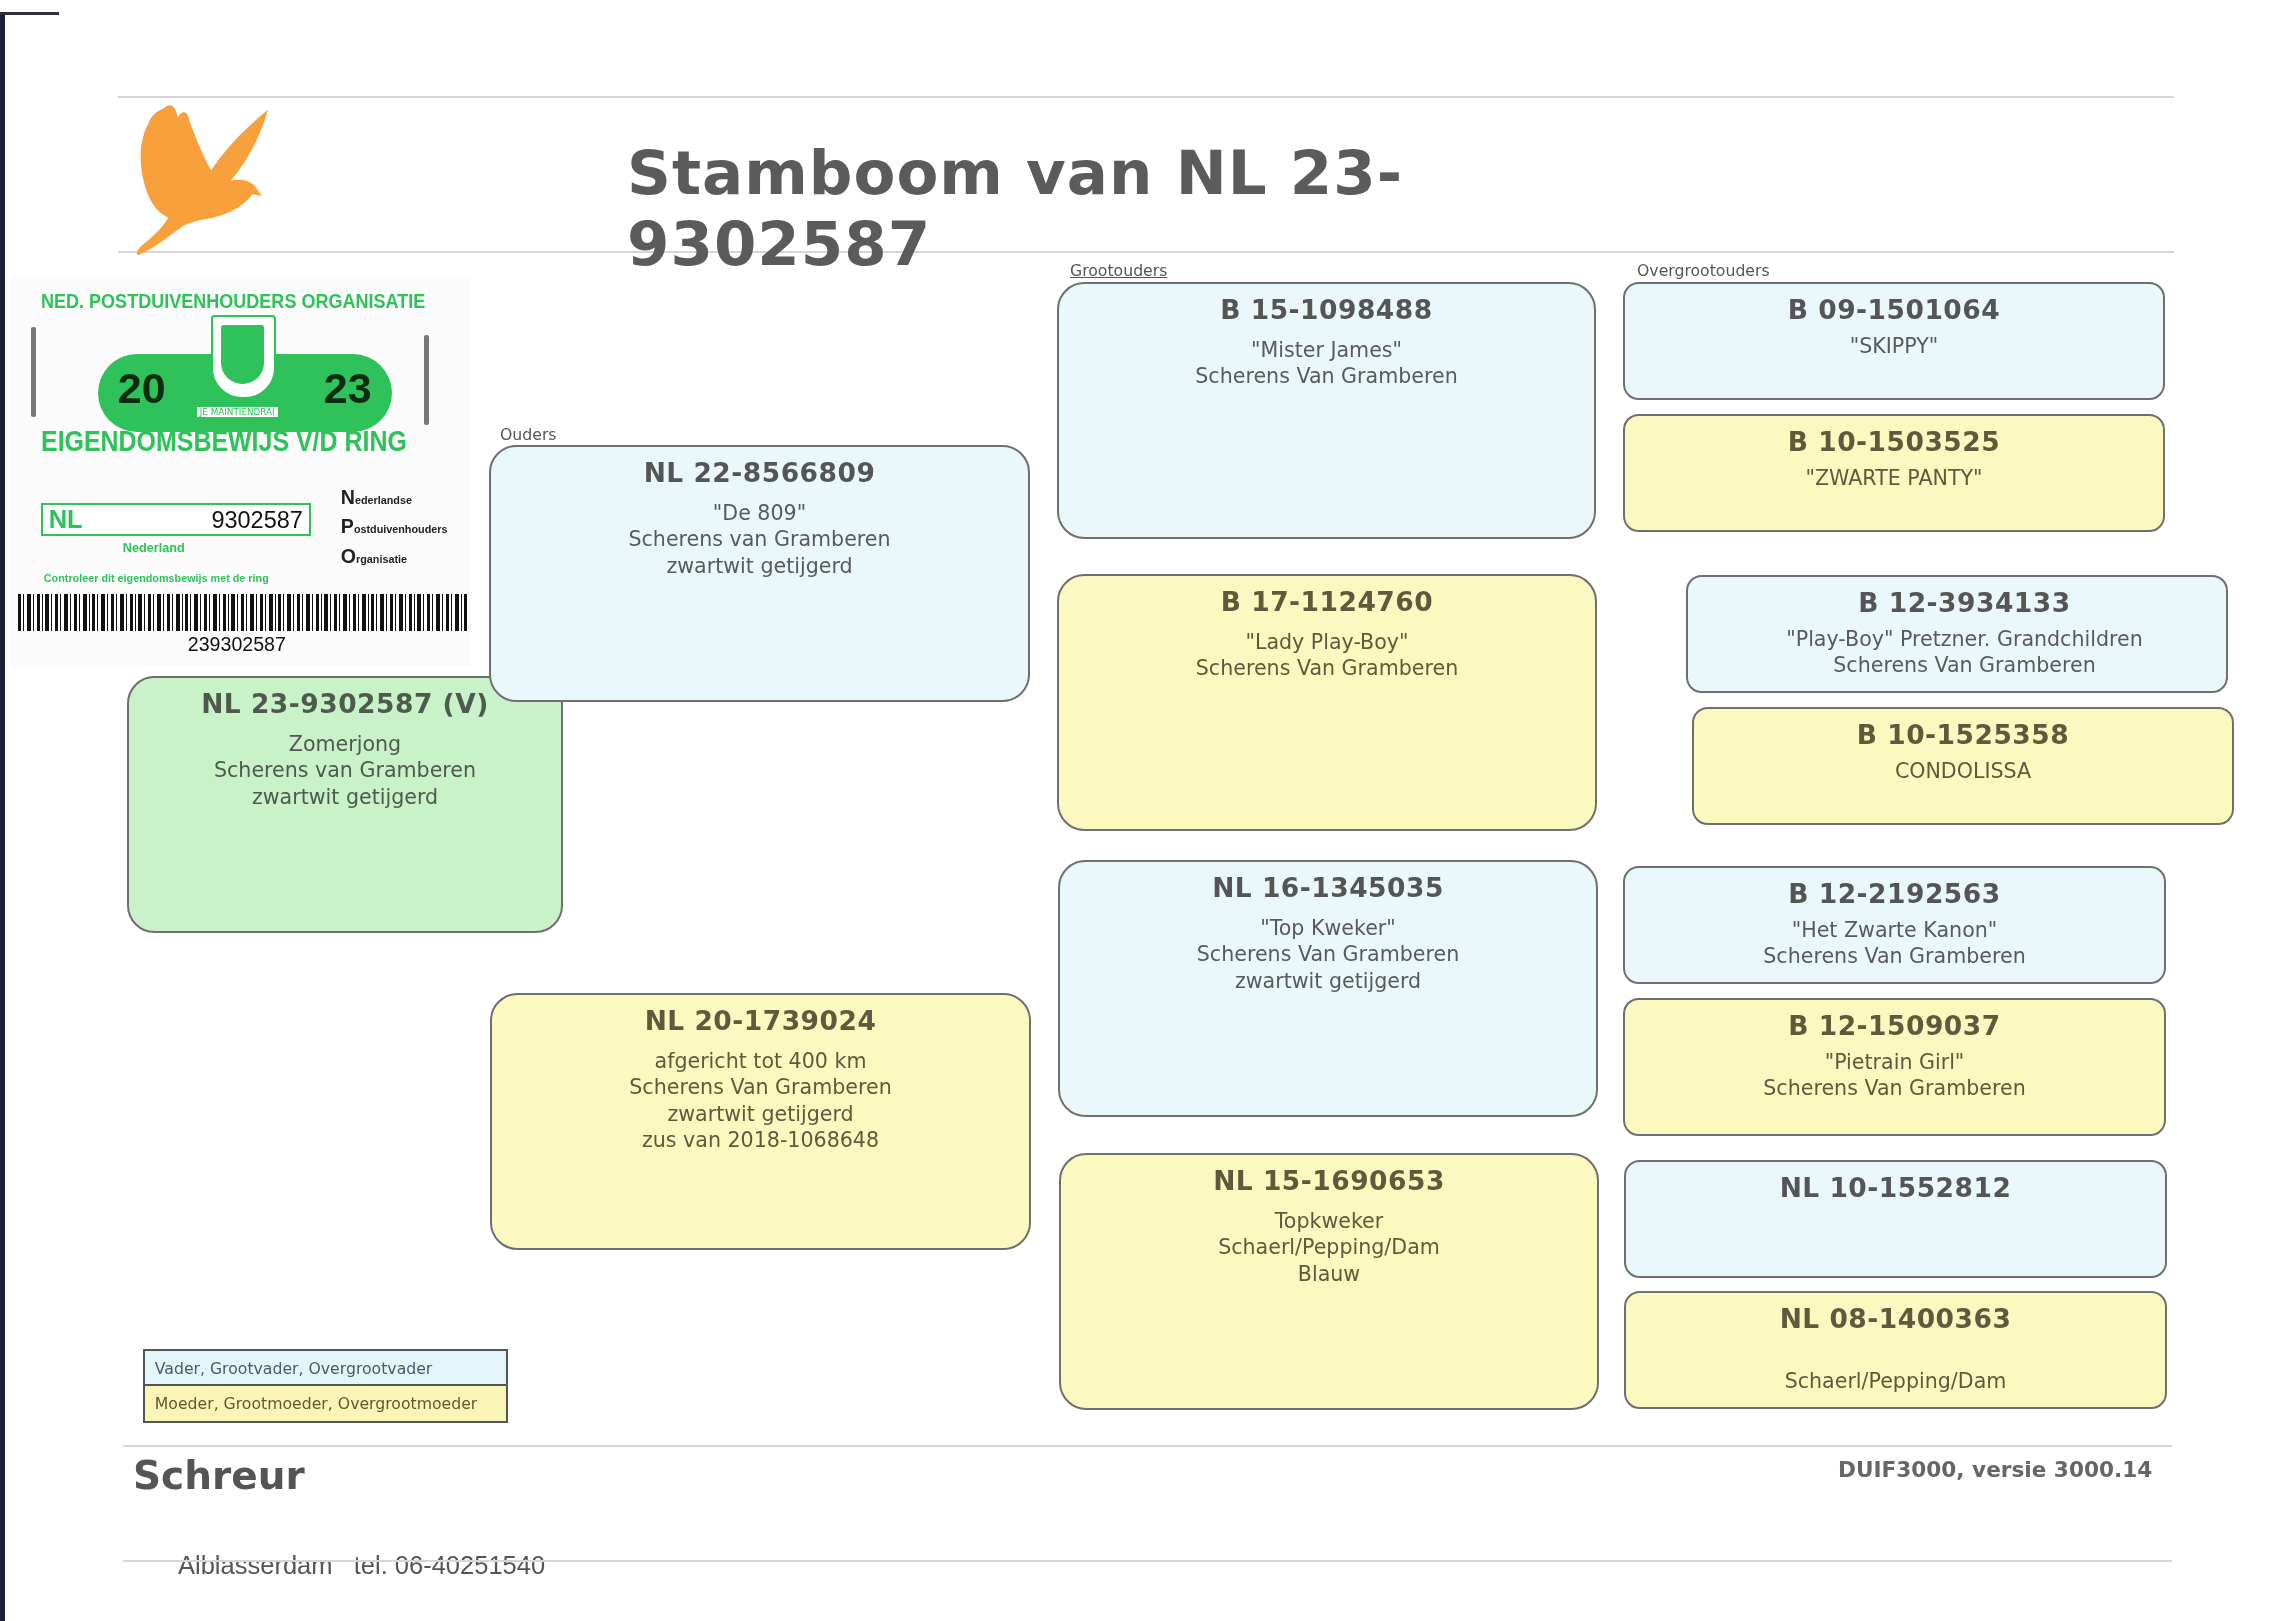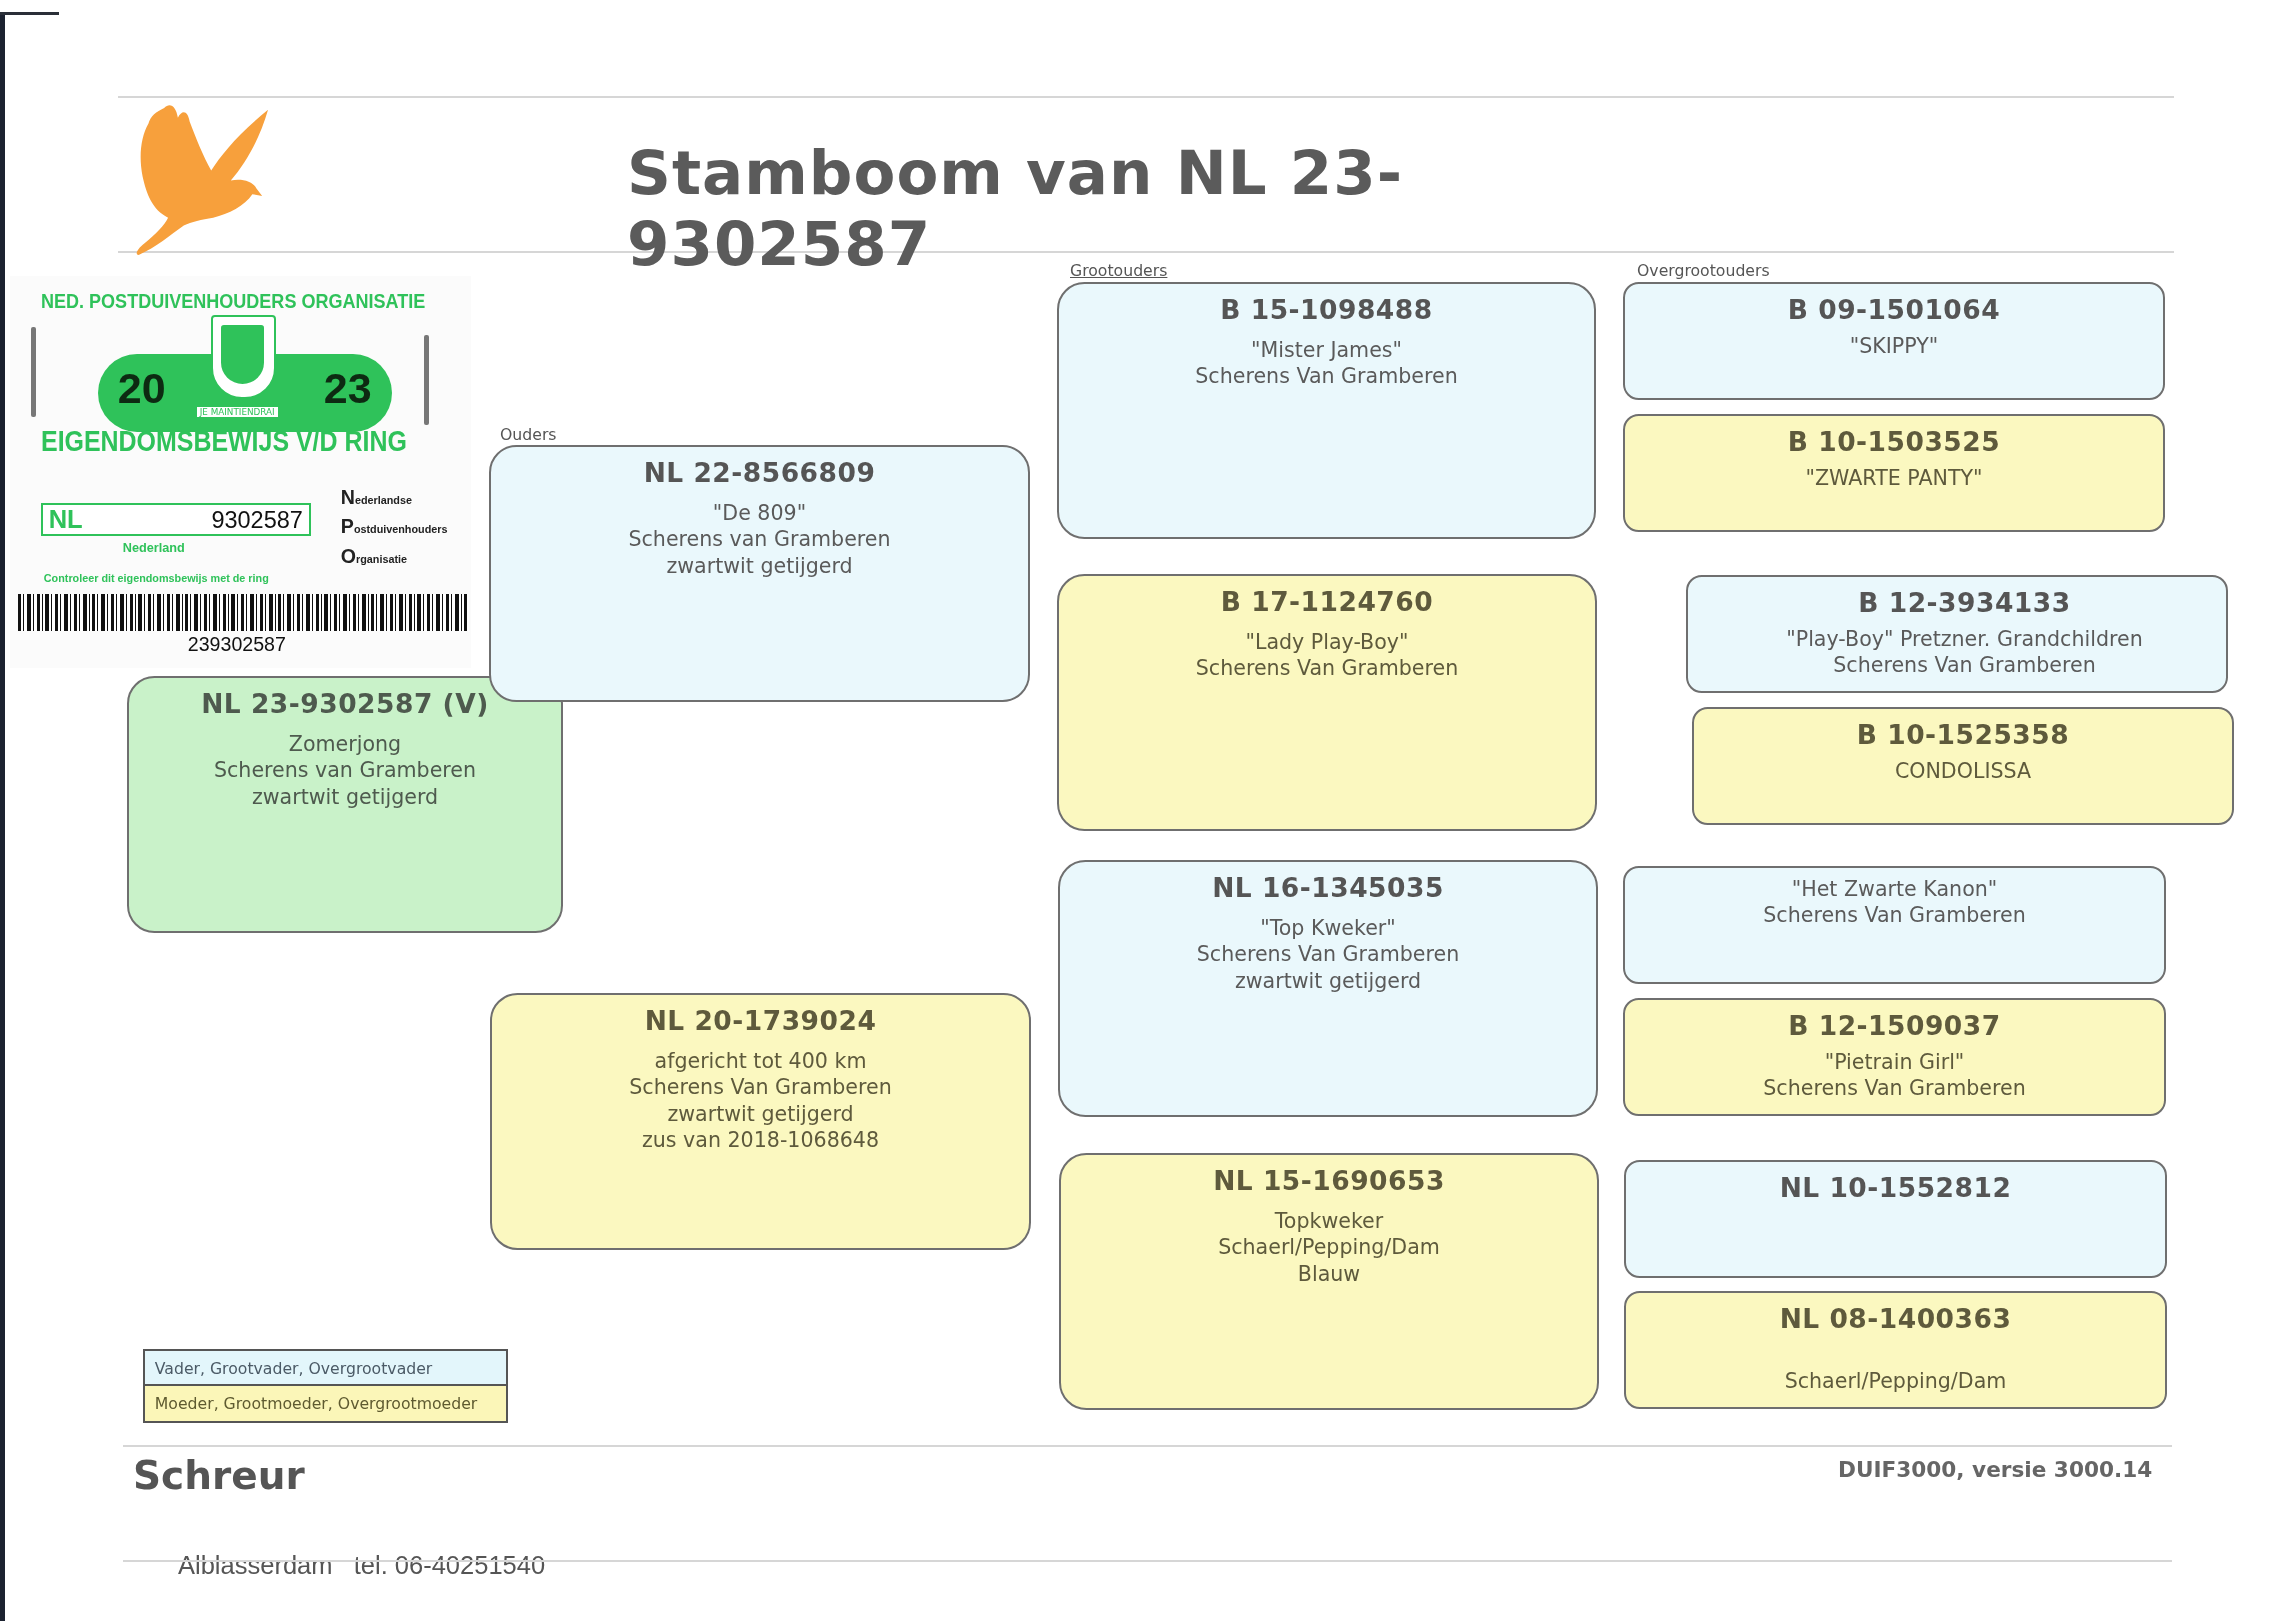--- a/index.html
+++ b/index.html
@@ -188,26 +188,27 @@
     <div class="line">Scherens Van Gramberen</div>
   </div>
 </div>
 <div class="card female small" style="left:1692px; top:707px; width:542px; height:118px;">
   <div class="ring">B 10-1525358</div>
   <div class="lines">
       <div class="line">CONDOLISSA</div>
     </div>
 </div>
 <div class="card male small" style="left:1623px; top:866px; width:543px; height:118px;">
+  <div class="ring">B 12-2192563</div>
   <div class="lines">
     <div class="line">"Het Zwarte Kanon"</div>
     <div class="line">Scherens Van Gramberen</div>
   </div>
 </div>
-<div class="card female small" style="left:1623px; top:998px; width:543px; height:118px;">
+<div class="card female small" style="left:1623px; top:998px; width:543px; height:138px;">
   <div class="ring">B 12-1509037</div>
   <div class="lines">
     <div class="line">"Pietrain Girl"</div>
     <div class="line">Scherens Van Gramberen</div>
   </div>
 </div>
 <div class="card male small" style="left:1624px; top:1160px; width:543px; height:118px;">
   <div class="ring">NL 10-1552812</div>
 </div>
 <div class="card female small" style="left:1624px; top:1291px; width:543px; height:118px;">

